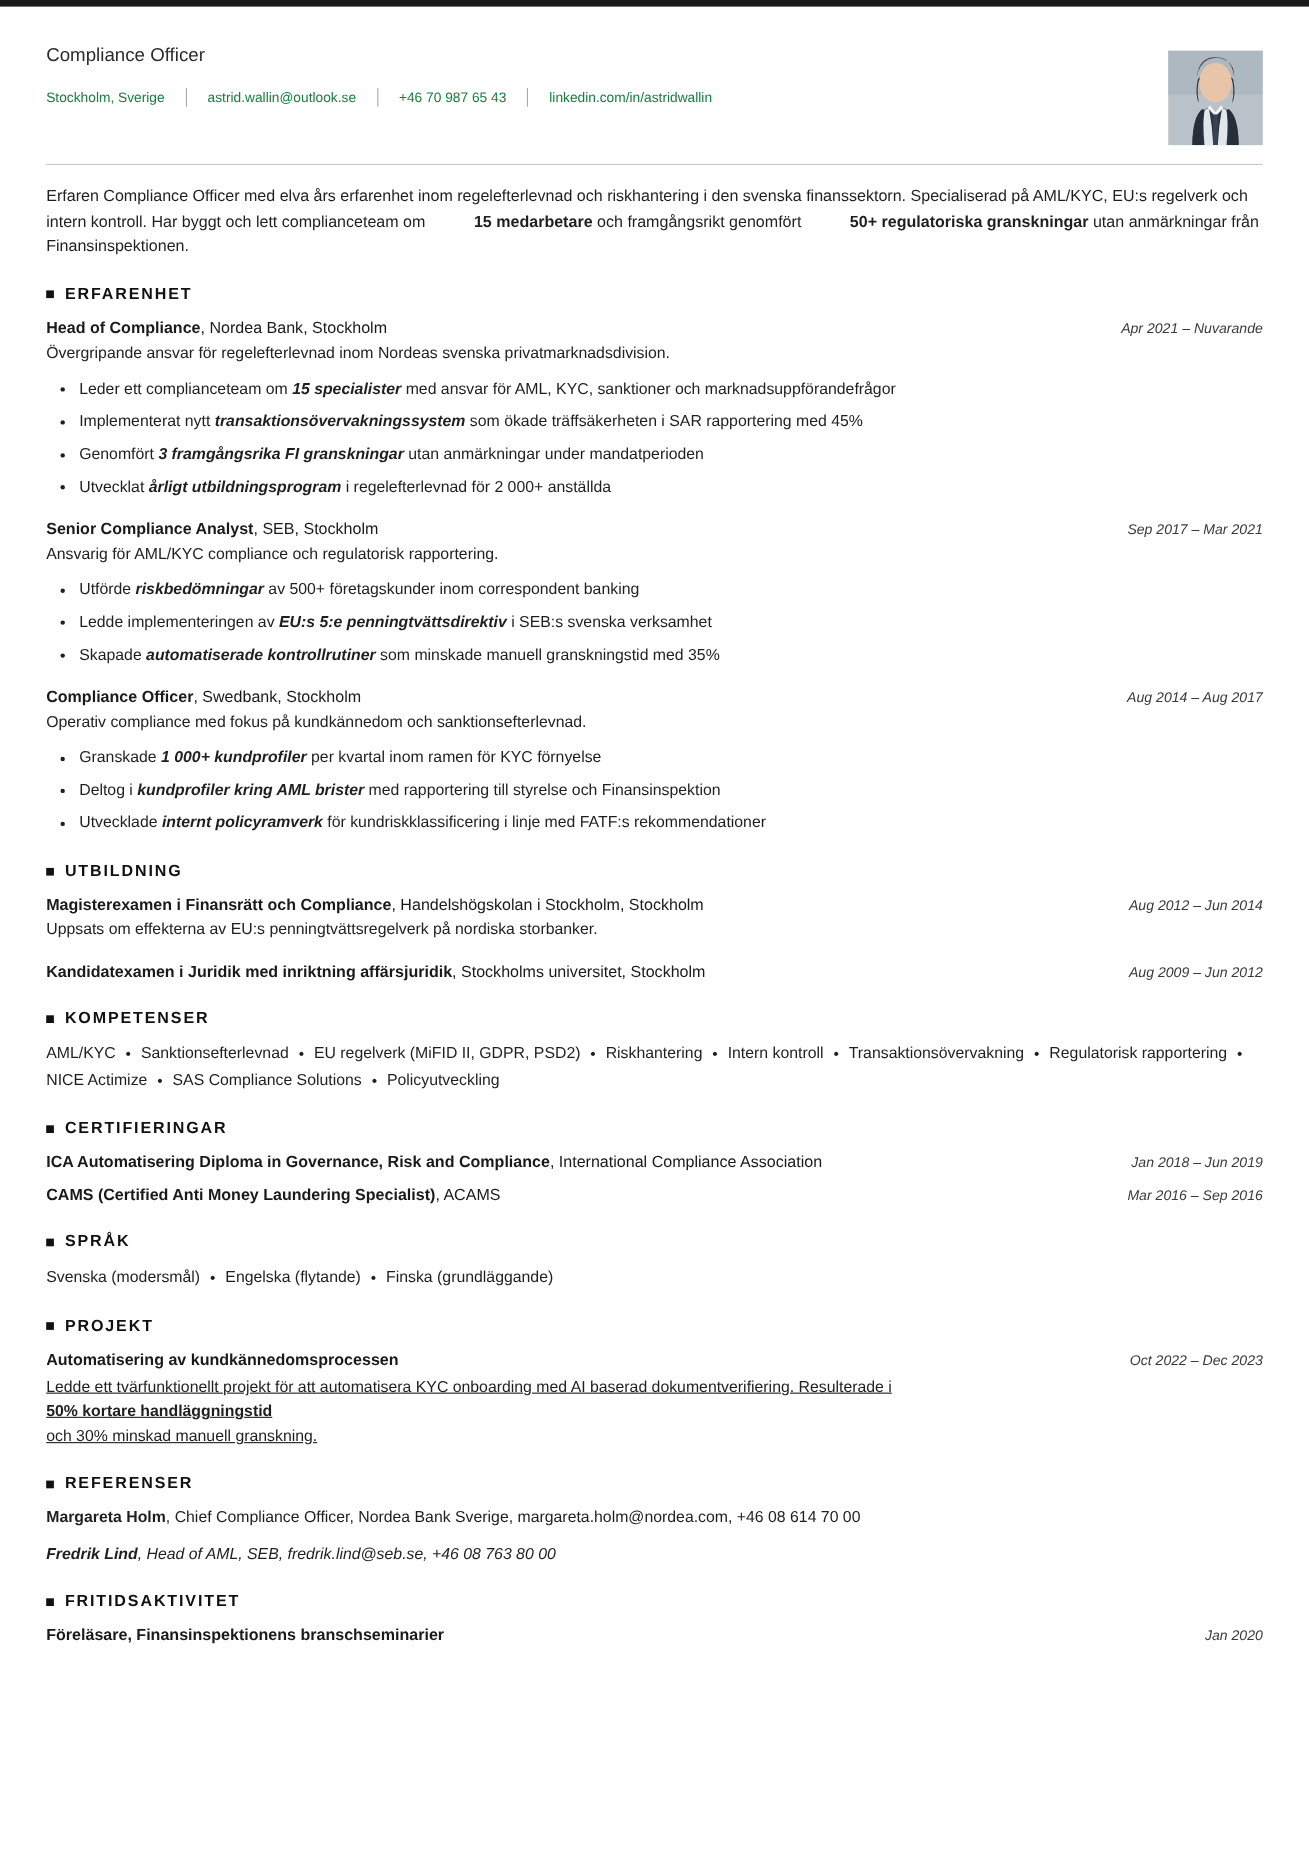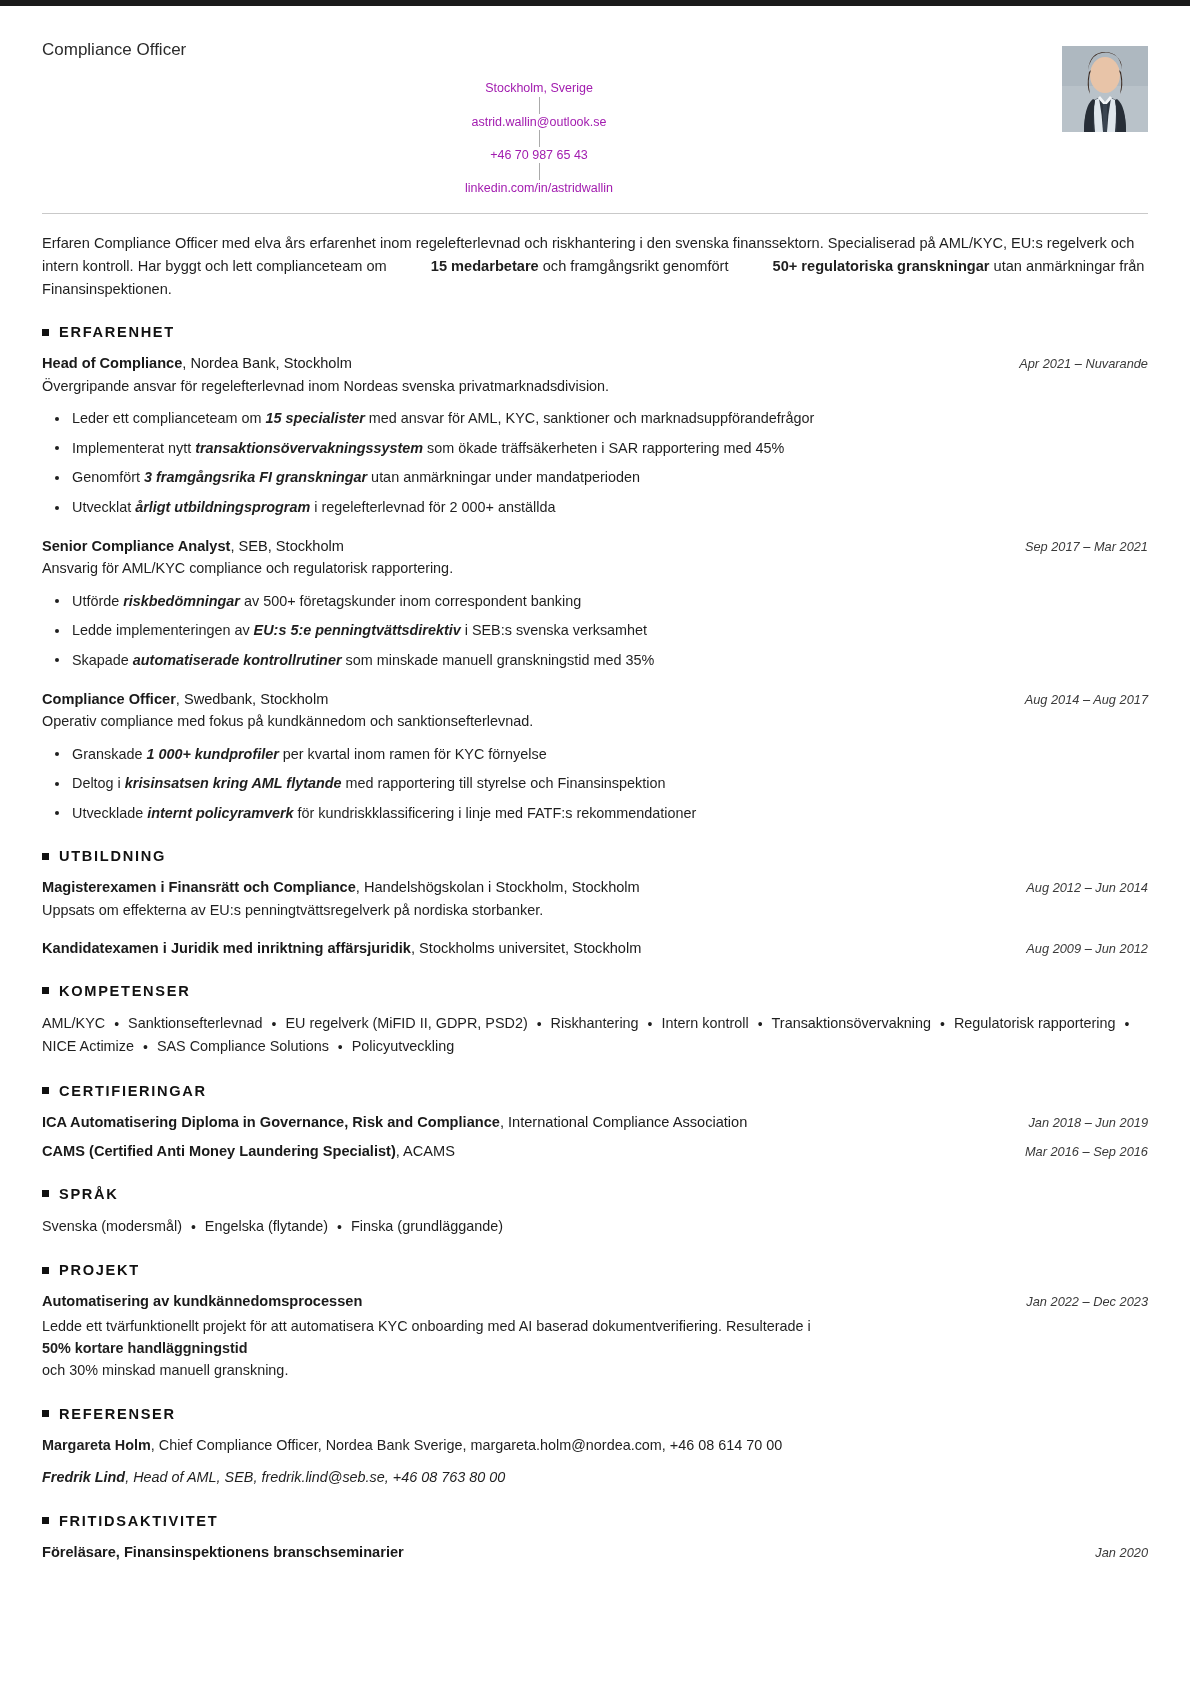--- a/index.html
+++ b/index.html
@@ -45,23 +45,22 @@
     font-weight: 400;
     color: #2b2b2b;
     margin: 0 0 20px 0;
     line-height: 1.2;
   }
   .contact {
     display: flex;
     align-items: center;
     flex-wrap: wrap;
     font-size: 12.5px;
-    color: #a21caf;
+    color: #15803d;
     line-height: 1.3;
-    flex-direction: column;
   }
   .contact .sep {
     display: inline-block;
     width: 1px;
     height: 17px;
     background: #aaa;
     margin: 0 19px;
   }
   .photo {
     width: 86px;
@@ -193,20 +192,21 @@
     margin-bottom: 11px;
   }
   .ref-line:last-child { margin-bottom: 0; font-style: italic; }
   .ref-line b { font-weight: 700; }
 
   .proj-desc {
     font-size: 14.4px;
     line-height: 1.55;
     color: #1f1f1f;
     margin-top: 3px;
+    text-decoration: underline;
   }
   .proj-desc b { font-weight: 700; display: block; }
   .proj-desc .tail { display: block; }
 </style>
 </head>
 <body>
 
 <div class="topbar"></div>
 
 <div class="page">
@@ -281,21 +281,21 @@
           </ul>
         </div>
         <div class="entry">
           <div class="entry-head">
             <div class="entry-title"><b>Compliance Officer</b><span>, Swedbank, Stockholm</span></div>
             <div class="entry-date">Aug 2014 – Aug 2017</div>
           </div>
           <div class="entry-sub">Operativ compliance med fokus på kundkännedom och sanktionsefterlevnad.</div>
           <ul class="bullets">
             <li>Granskade <b>1 000+ kundprofiler</b> per kvartal inom ramen för KYC förnyelse</li>
-            <li>Deltog i <b>krisinsatsen kring AML flytande</b> med rapportering till styrelse och Finansinspektion</li>
+            <li>Deltog i <b>kundprofiler kring AML brister</b> med rapportering till styrelse och Finansinspektion</li>
             <li>Utvecklade <b>internt policyramverk</b> för kundriskklassificering i linje med FATF:s rekommendationer</li>
           </ul>
         </div>
       </div>
   </div>
 
   <div class="section">
     <div class="section-title">
       <span class="sq"></span>
       <span>UTBILDNING</span>
@@ -356,21 +356,21 @@
 
   <div class="section">
     <div class="section-title">
       <span class="sq"></span>
       <span>PROJEKT</span>
     </div>
     <div id="projects-list">
         <div class="entry">
           <div class="entry-head">
             <div class="entry-title"><b>Automatisering av kundkännedomsprocessen</b></div>
-            <div class="entry-date">Jan 2022 – Dec 2023</div>
+            <div class="entry-date">Oct 2022 – Dec 2023</div>
           </div>
           <div class="proj-desc">Ledde ett tvärfunktionellt projekt för att automatisera KYC onboarding med AI baserad dokumentverifiering. Resulterade i<b>50% kortare handläggningstid</b><span class="tail"> och 30% minskad manuell granskning.</span></div>
         </div>
       </div>
   </div>
 
   <div class="section">
     <div class="section-title">
       <span class="sq"></span>
       <span>REFERENSER</span>

